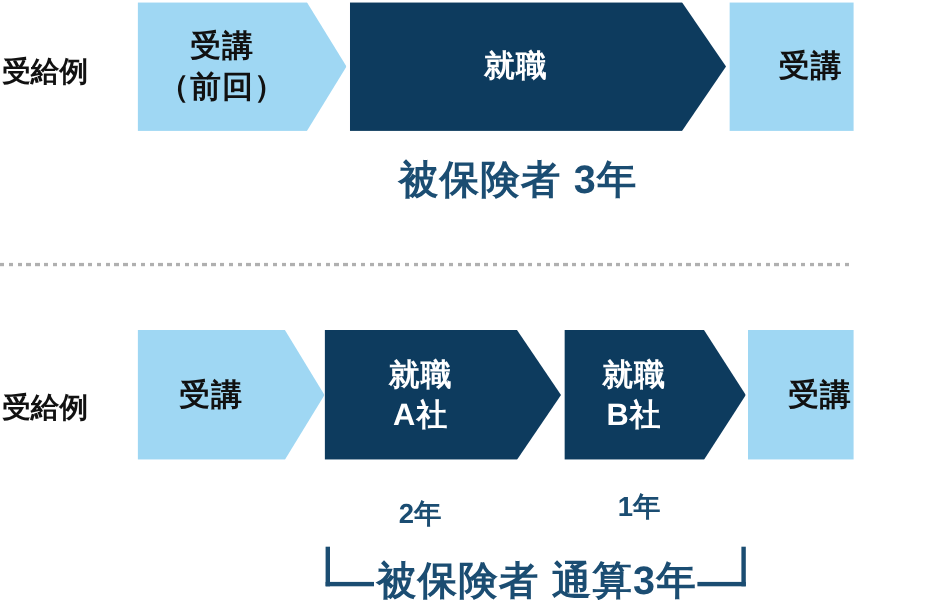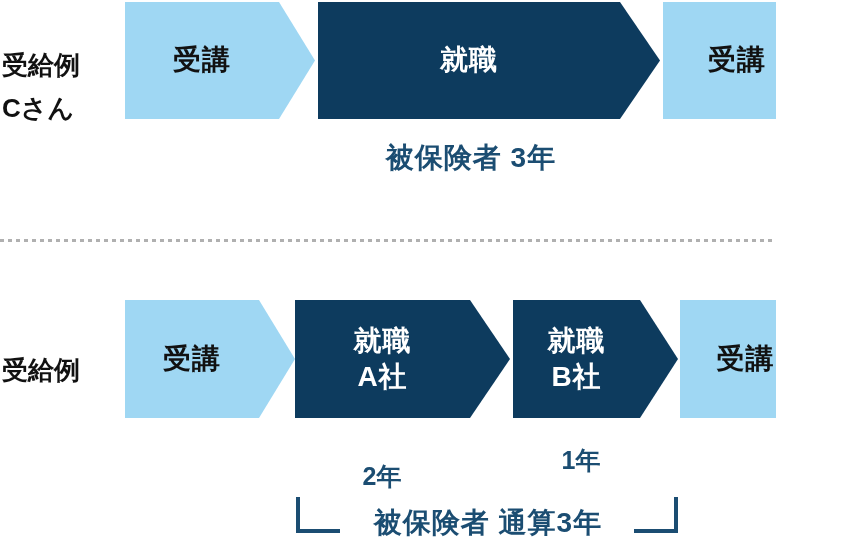--- a/index.html
+++ b/index.html
@@ -35,30 +35,30 @@
     color:var(--label-text,#111);
     font-weight:bold;font-size:26px;line-height:1.64;
     white-space:nowrap;
   }
   #label-c{top:44px;}
   #label-d{top:349px;}
   
   .annotation{
     position:absolute;transform:translateX(-50%);
     color:var(--annotation-text,#1b4d72);
-    font-weight:bold;font-size:28px;white-space:nowrap;letter-spacing:1px;
+    font-weight:bold;font-size:36px;white-space:nowrap;letter-spacing:1px;
   }
   #annot-c{left:471px;top:139px;}
   #annot-d{left:488px;top:504px;}
   .duration{
     position:absolute;transform:translateX(-50%);
     color:var(--annotation-text,#1b4d72);
     font-weight:bold;font-size:25px;white-space:nowrap;
   }
-  #dur-a{left:382px;top:460px;}
+  #dur-a{left:382px;top:450px;}
   #dur-b{left:581px;top:444px;}
   
   .divider{
     position:absolute;left:0;top:239px;width:851px;height:3px;
     background:repeating-linear-gradient(to right,var(--divider,#b0b0b0) 0 4px,transparent 4px 8px);
   }
   
   .bracket-corner{position:absolute;top:497px;width:44px;height:36px;box-sizing:border-box;}
   #bracket-left{
     left:296px;
@@ -71,25 +71,25 @@
     border-bottom:4px solid var(--annotation-text,#1b4d72);
   }
 </style>
 </head>
 <body>
 
 <div class="canvas">
 
   <div class="row-label" id="label-c">
     <div>受給例</div>
-    <div>Cさん</div>
   </div>
 
   <div class="arrow light" id="a1">
     <span>受講</span>
+    <span>（前回）</span>
   </div>
 
   <div class="arrow dark" id="a2">
     <span>就職</span>
   </div>
 
   <div class="arrow light" id="a3">
     <span>受講</span>
   </div>
 

